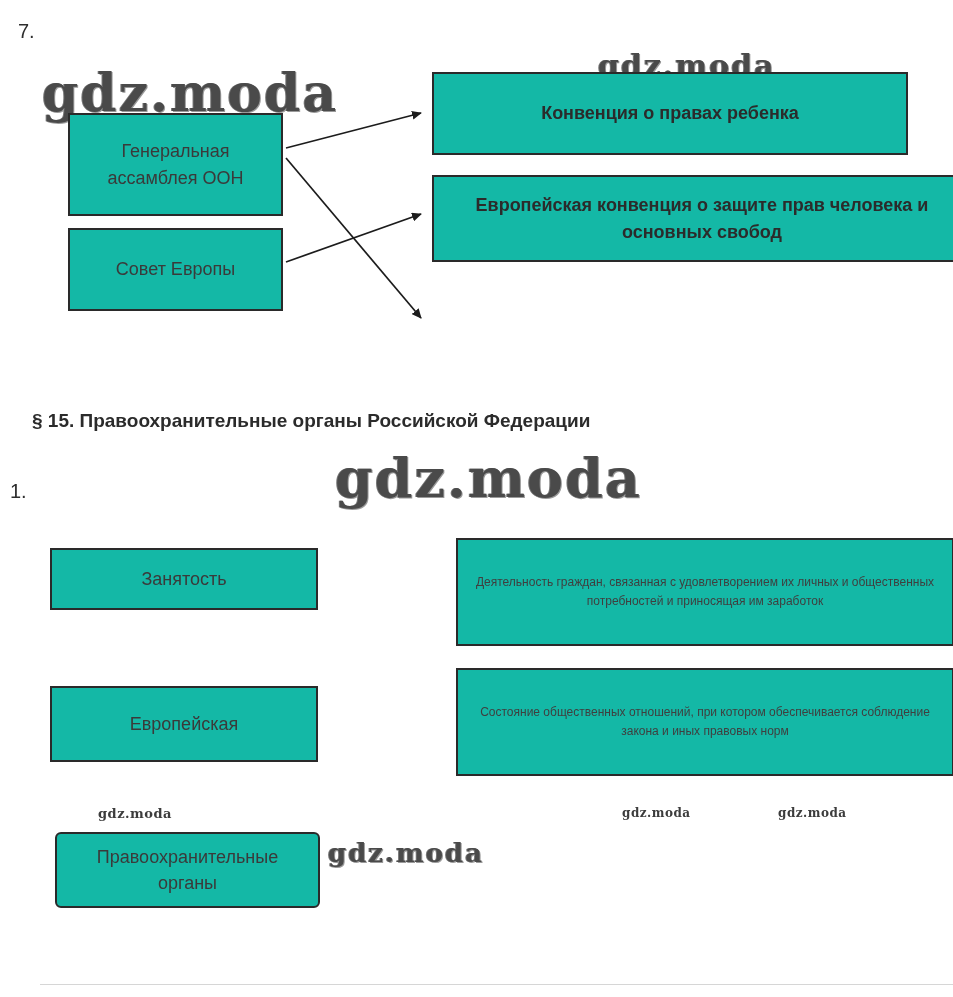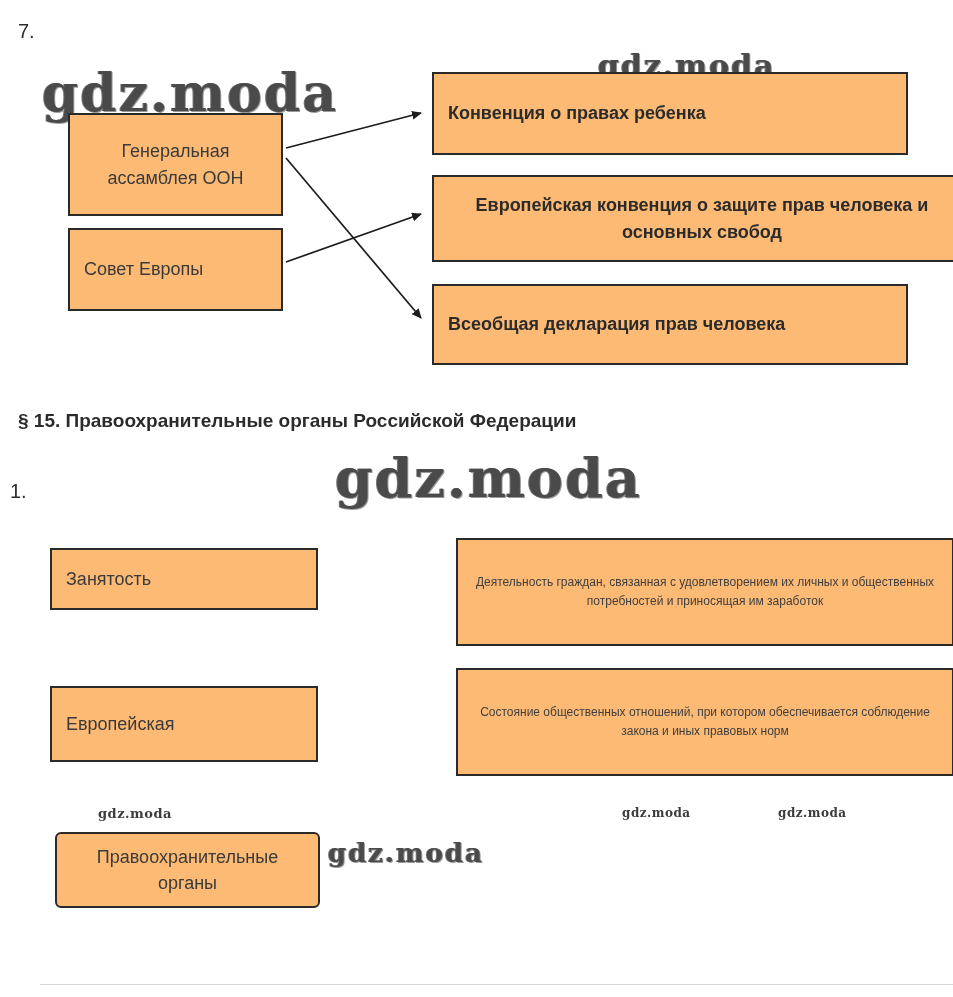--- a/index.html
+++ b/index.html
@@ -45,23 +45,24 @@
     color: #3c3c3c;
   }
   .wm-small-1 { left: 98px;  top: 806px; }
   .wm-small-2 { left: 622px; top: 806px; font-size: 12px; }
   .wm-small-3 { left: 778px; top: 806px; font-size: 12px; }
 
   
   .box {
     position: absolute;
     border: 2px solid #2a2a2a;
-    background: #fdba74;
+    background: #14b8a6;
     display: flex;
     align-items: center;
+    justify-content: center;
     text-align: center;
     padding: 6px 14px;
     color: #3a3a3a;
     font-size: 18px;
     line-height: 1.45;
   }
   .box.bold { font-weight: 700; color: #2b2b2b; }
 
   
   .src1 { left: 68px;  top: 113px; width: 215px; height: 103px; }
@@ -73,21 +74,21 @@
   .arrows {
     position: absolute;
     left: 0; top: 0;
     width: 953px; height: 400px;
     pointer-events: none;
   }
 
   
   .heading {
     position: absolute;
-    left: 18px;
+    left: 32px;
     top: 410px;
     width: 800px;
     font-size: 19px;
     font-weight: 700;
     color: #2b2b2b;
   }
 
   
   .term1 { left: 50px;  top: 548px; width: 268px; height: 62px; }
   .term2 { left: 50px;  top: 686px; width: 268px; height: 76px; }
@@ -133,23 +134,20 @@
   <div class="box src2">
     <span>Совет Европы</span>
   </div>
 
   <div class="box bold doc1">
     <span>Конвенция о правах ребенка</span>
   </div>
   <div class="box bold doc2">
     <span>Европейская конвенция о защите прав человека и основных свобод</span>
   </div>
-  <div class="box bold doc3">
-    <span>Всеобщая декларация прав человека</span>
-  </div>
 
   <div class="heading">§ 15. Правоохранительные органы Российской Федерации</div>
 
   <div class="wm wm-center">gdz.moda</div>
 
   <div class="item-number num1">1.</div>
 
   <div class="box term1">
     <span>Занятость</span>
   </div>

